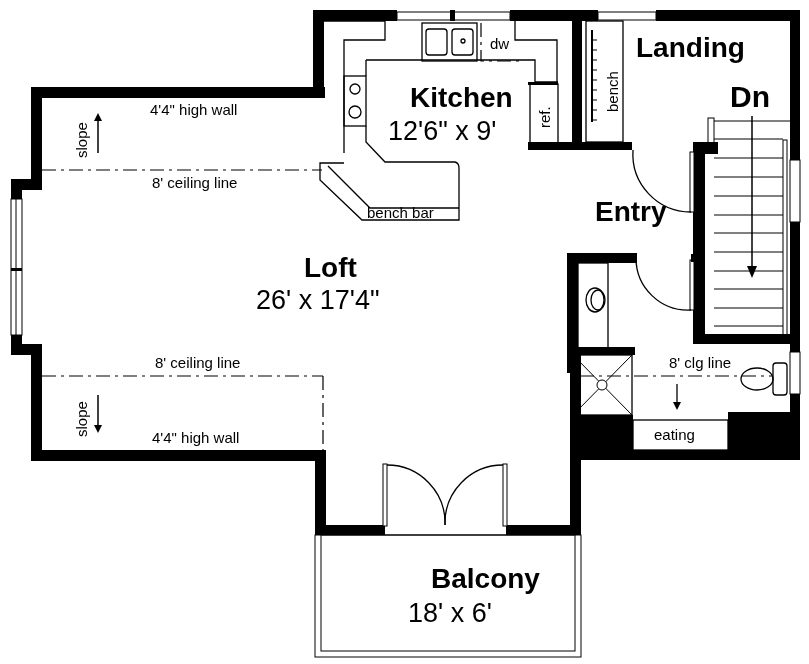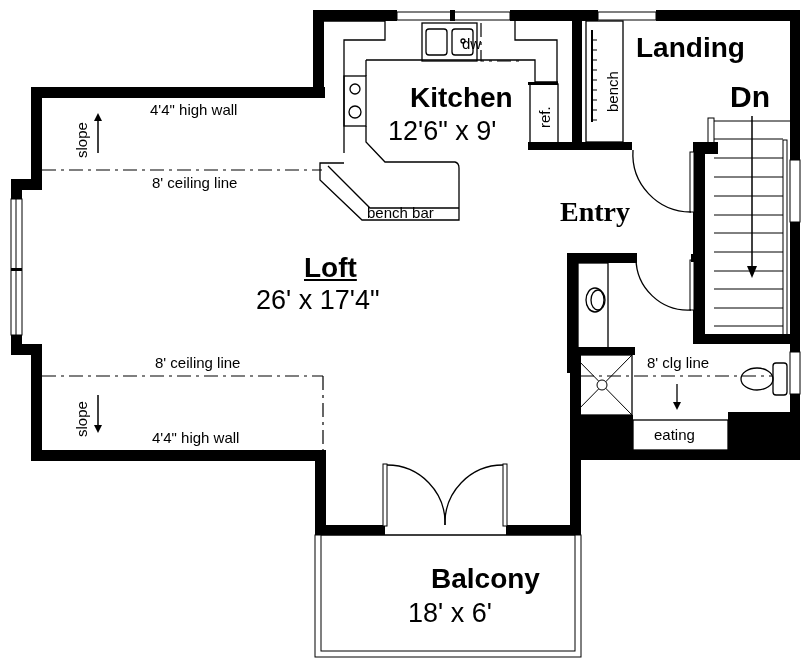--- a/index.html
+++ b/index.html
@@ -156,30 +156,30 @@
     <polygon points="94,121 102,121 98,113" fill="#000"></polygon>
     <line x1="98" y1="395" x2="98" y2="430" stroke="#000" stroke-width="1.5"></line>
     <polygon points="94,425 102,425 98,433" fill="#000"></polygon>
   </g>
 </svg>
 
 <div class="lbl room" style="left:368px;top:84px;margin-left:42px;">Kitchen</div>
 <div class="lbl dim" style="left:388px;top:118px;">12'6" x 9'</div>
 <div class="lbl room" style="left:636px;top:34px;">Landing</div>
 <div class="lbl room" style="left:730px;top:82px;font-weight:bold;font-size:30px;">Dn</div>
-<div class="lbl room" style="left:560px;top:198px;font-family:Liberation Serif, serif;">Entry</div>
-<div class="lbl room" style="left:304px;top:254px;text-decoration:underline;">Loft</div>
+<div class="lbl room" style="left:595px;top:198px;">Entry</div>
+<div class="lbl room" style="left:304px;top:254px;">Loft</div>
 <div class="lbl dim" style="left:256px;top:287px;">26' x 17'4"</div>
 <div class="lbl room" style="left:391px;top:565px;margin-left:40px;">Balcony</div>
 <div class="lbl dim" style="left:408px;top:600px;">18' x 6'</div>
 
 <div class="lbl small" style="left:150px;top:102px;">4'4" high wall</div>
 <div class="lbl small" style="left:152px;top:175px;">8' ceiling line</div>
 <div class="lbl small" style="left:155px;top:355px;">8' ceiling line</div>
 <div class="lbl small" style="left:152px;top:430px;">4'4" high wall</div>
 <div class="lbl small vert" style="left:74px;top:158px;">slope</div>
 <div class="lbl small vert" style="left:74px;top:437px;">slope</div>
 <div class="lbl small" style="left:367px;top:205px;">bench bar</div>
-<div class="lbl small" style="left:462px;top:36px;">dw</div>
+<div class="lbl small" style="left:490px;top:36px;">dw</div>
 <div class="lbl small vert" style="left:537px;top:128px;">ref.</div>
 <div class="lbl small vert" style="left:605px;top:112px;">bench</div>
-<div class="lbl small" style="left:647px;top:355px;">8' clg line</div>
+<div class="lbl small" style="left:669px;top:355px;">8' clg line</div>
 <div class="lbl small" style="left:654px;top:427px;">eating</div>
 
 </body></html>

